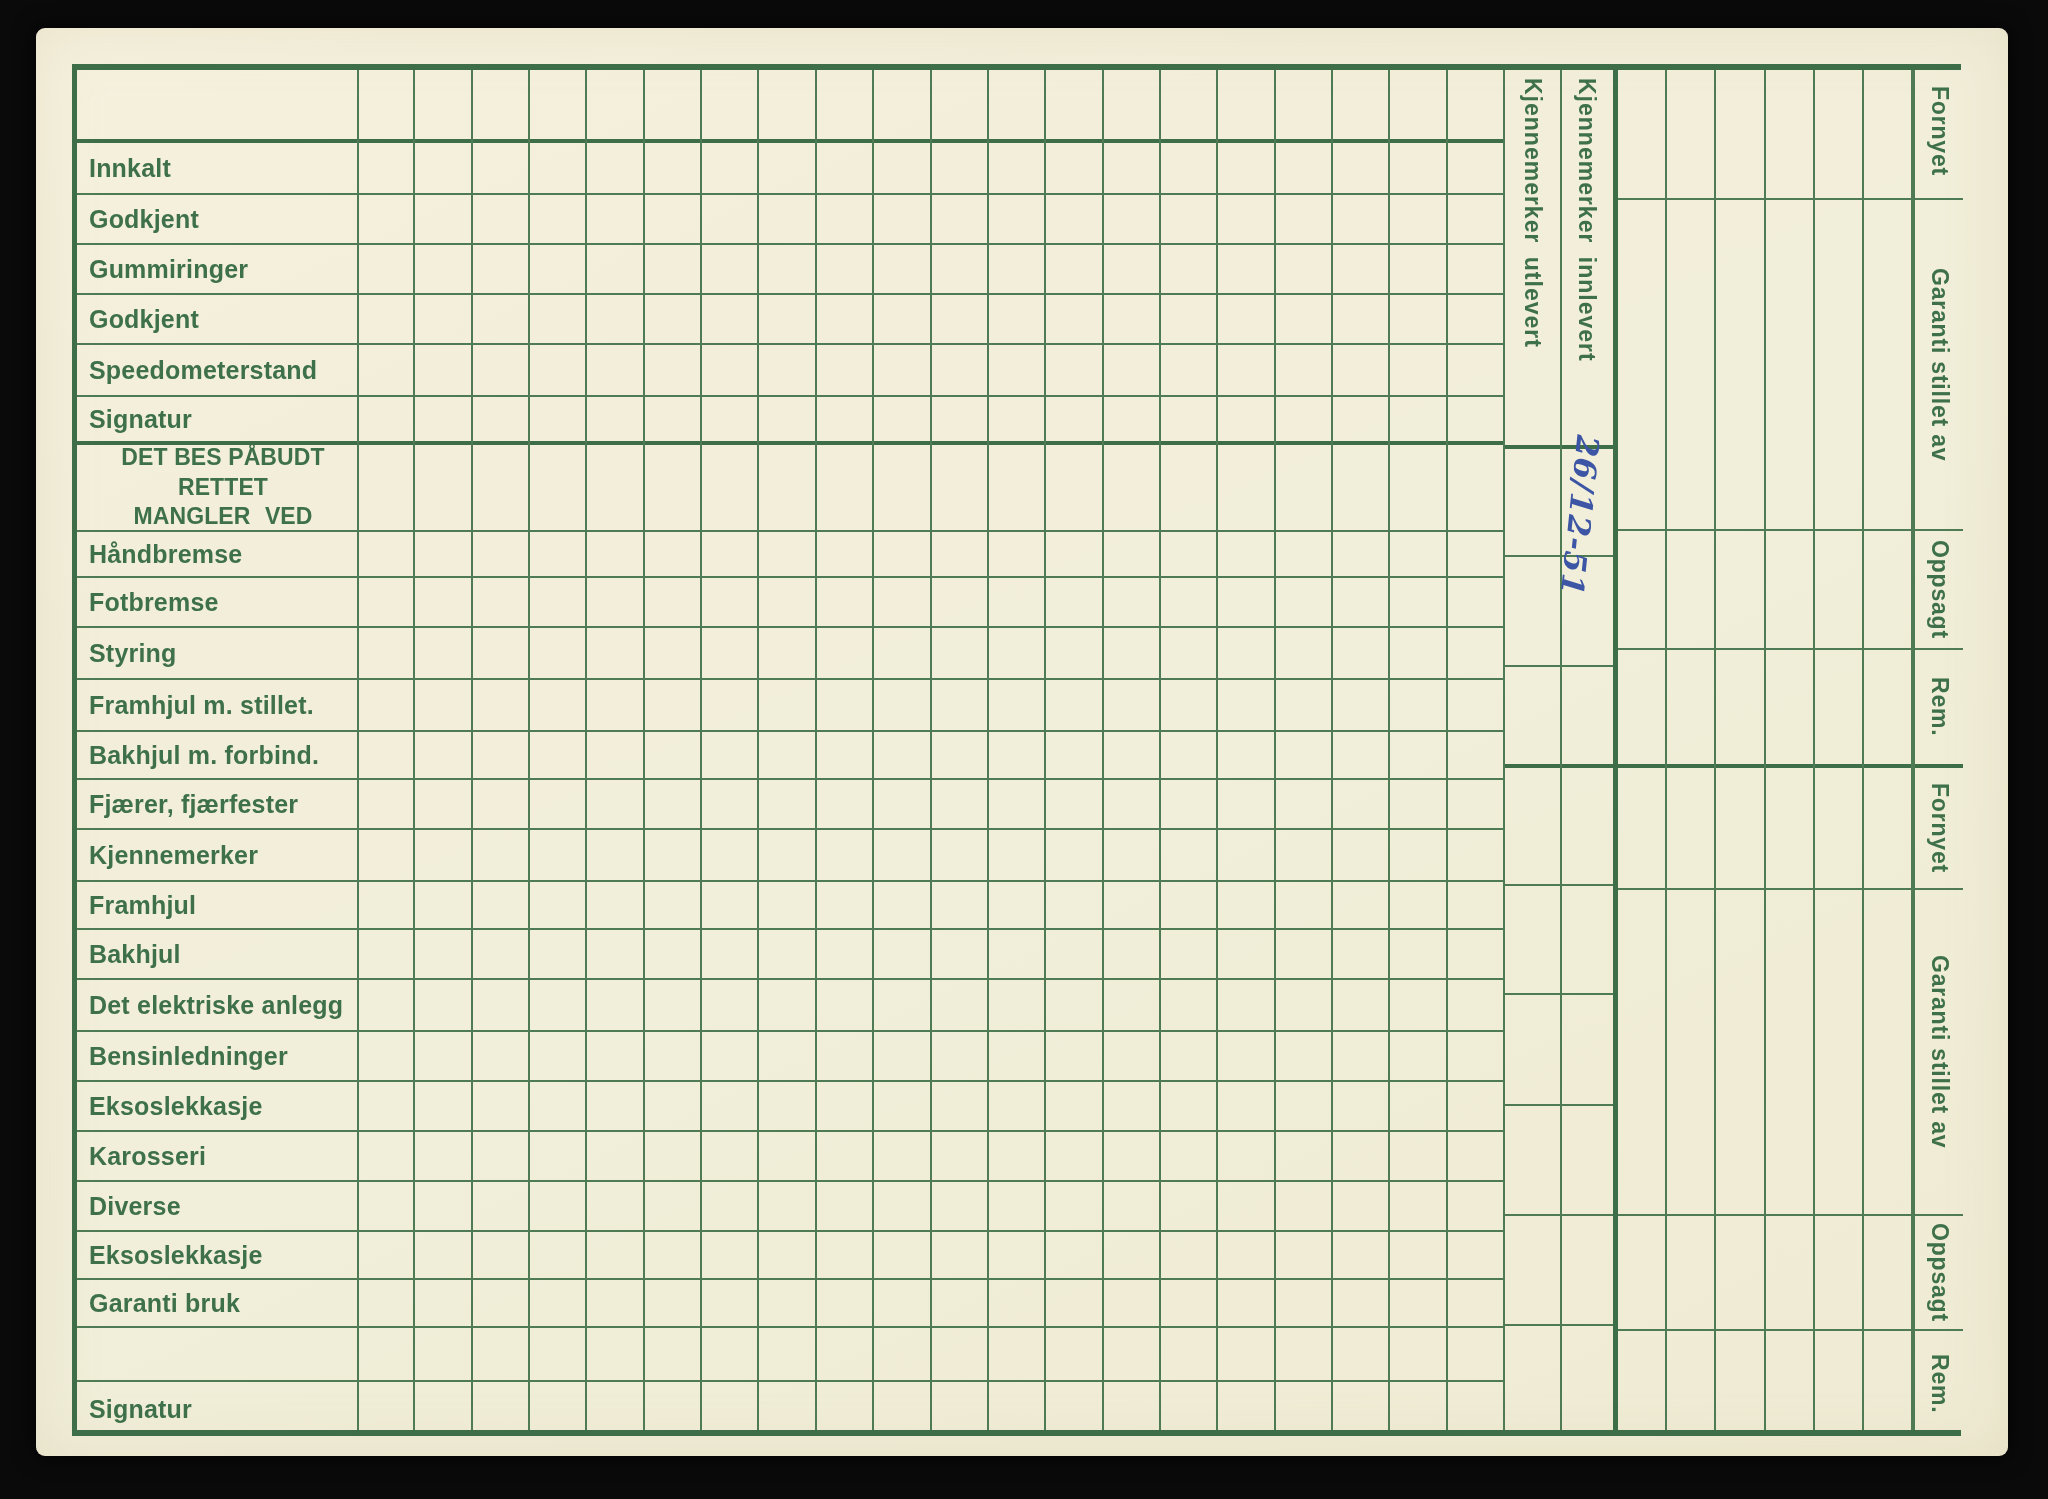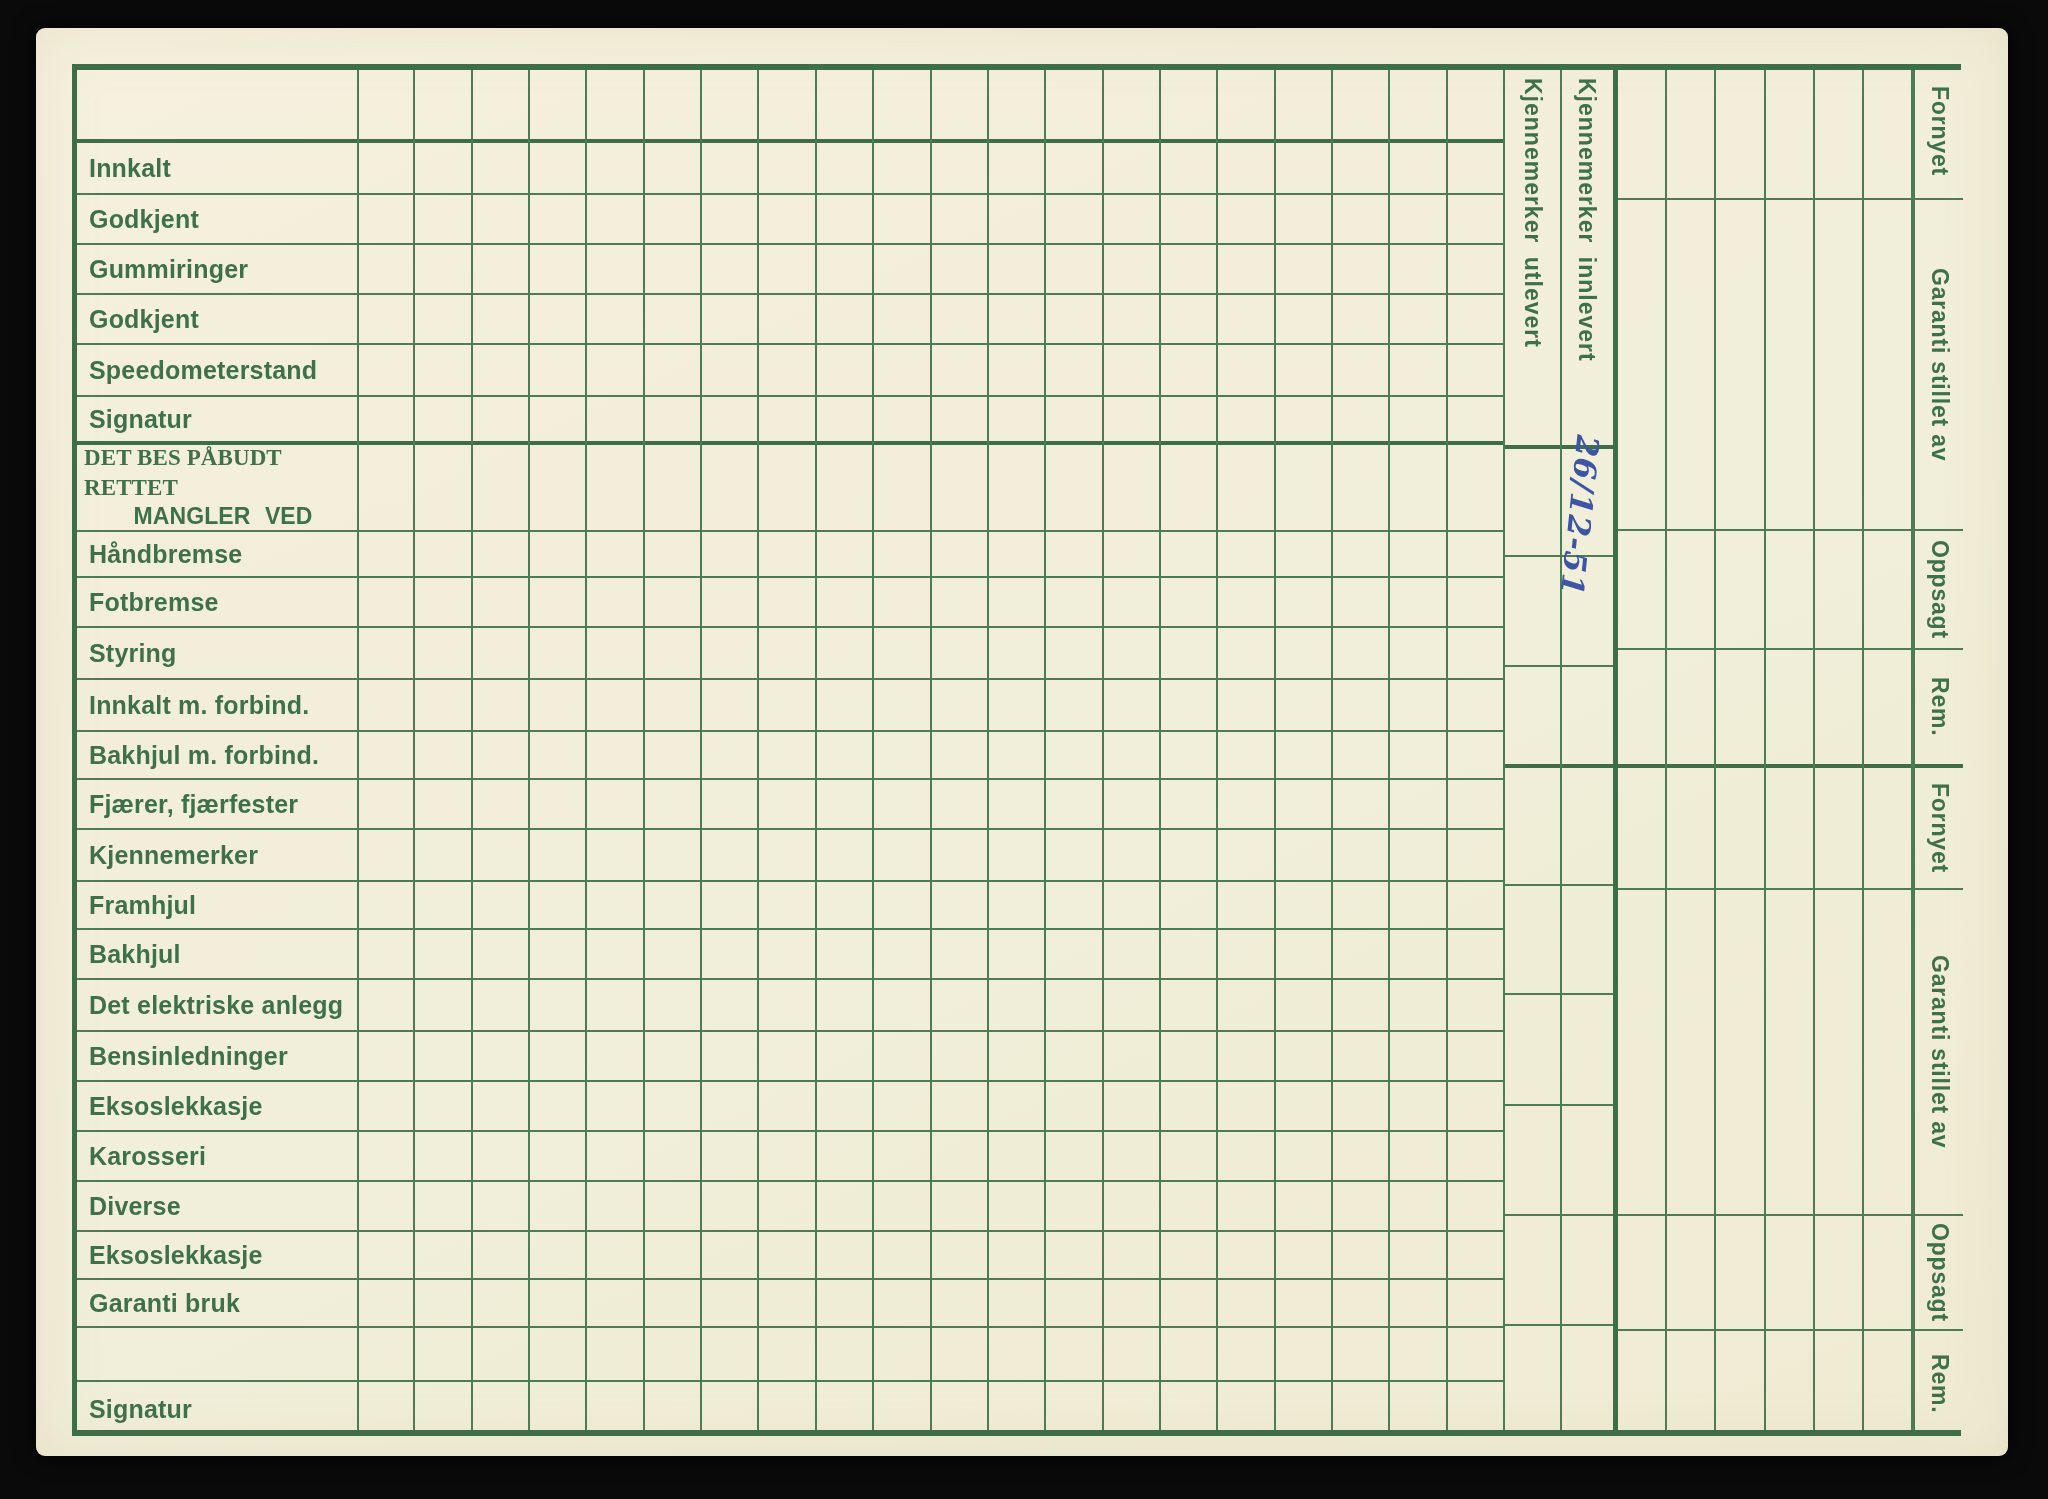--- a/index.html
+++ b/index.html
@@ -40,21 +40,21 @@
   .rows>.row:nth-child(2){height:52px}
   .rows>.row:nth-child(3){height:50px}
   .rows>.row:nth-child(4){height:50px}
   .rows>.row:nth-child(5){height:50px}
   .rows>.row:nth-child(6){height:52px}
   .rows>.row:nth-child(7){height:48px;border-bottom:4px solid var(--line2);}
   .rows>.row:nth-child(8){
     height:87px;flex-direction:column;justify-content:center;align-items:flex-start;
     padding-left:12px;font-size:23px;line-height:1.28;letter-spacing:.1px;
   }
-  .rows>.row:nth-child(8) .l1{width:278px;text-align:left;font-family:Liberation Serif, serif;}
+  .rows>.row:nth-child(8) .l1{width:278px;text-align:center;}
   .rows>.row:nth-child(8) .l2{display:block;width:278px;text-align:center;word-spacing:8px;}
   .rows>.row:nth-child(9){height:46px}
   .rows>.row:nth-child(10){height:50px}
   .rows>.row:nth-child(11){height:52px}
   .rows>.row:nth-child(12){height:52px}
   .rows>.row:nth-child(13){height:48px}
   .rows>.row:nth-child(14){height:50px}
   .rows>.row:nth-child(15){height:52px}
   .rows>.row:nth-child(16){height:48px}
   .rows>.row:nth-child(17){height:50px}
@@ -186,21 +186,21 @@
         <span class="l1">Fotbremse</span>
 
       </div>
 
       <div class="row">
         <span class="l1">Styring</span>
 
       </div>
 
       <div class="row">
-        <span class="l1">Innkalt m. forbind.</span>
+        <span class="l1">Framhjul m. stillet.</span>
 
       </div>
 
       <div class="row">
         <span class="l1">Bakhjul m. forbind.</span>
 
       </div>
 
       <div class="row">
         <span class="l1">Fjærer, fjærfester</span>

